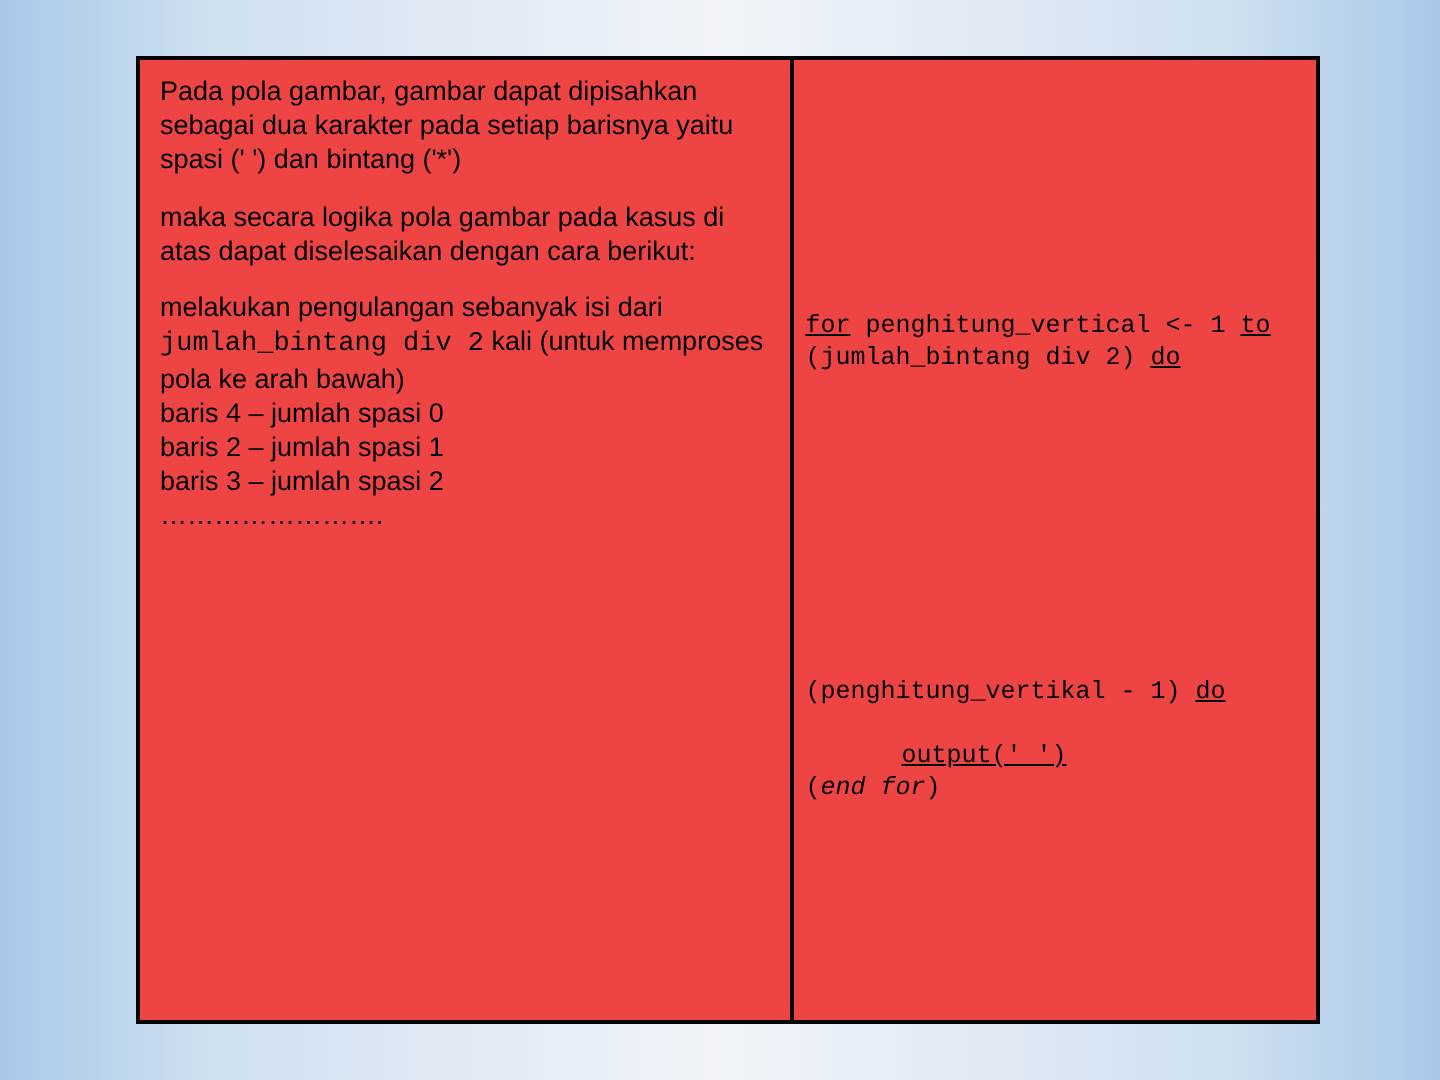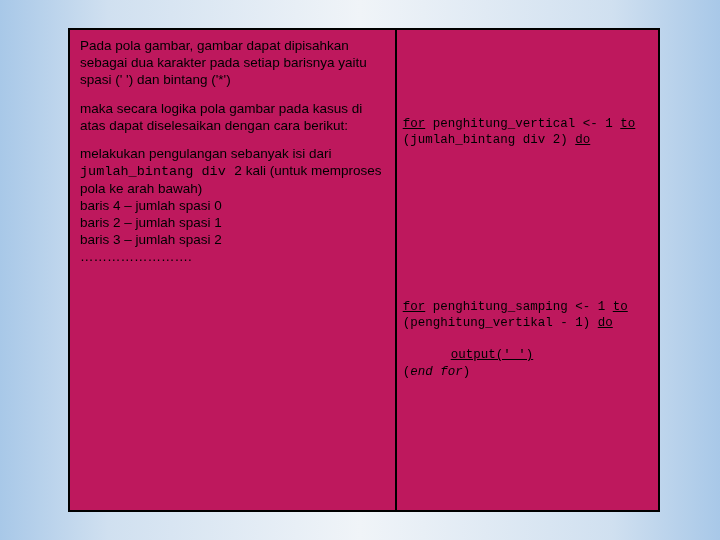--- a/index.html
+++ b/index.html
@@ -12,38 +12,39 @@
     position: relative;
     overflow: hidden;
   }
   .frame {
     position: absolute;
     top: 28px;
     left: 68px;
     width: 588px;
     height: 480px;
     border: 2px solid #000;
-    background: #be185d;
+    background: #ef4444;
     display: flex;
   }
   .col-left {
     width: 55%;
     border-right: 2px solid #000;
     padding: 8px 10px;
     font-size: 13.5px;
     line-height: 1.25;
     color: #000;
   }
   .col-right {
     width: 45%;
     padding: 8px 6px;
     font-size: 12.5px;
     font-family: "Courier New", monospace;
     line-height: 1.3;
     color: #000;
+    margin-top: 39px;
   }
   .para { margin-bottom: 12px; }
   .mono { font-family: "Courier New", monospace; margin-top: 27px; }
   .kw { text-decoration: underline; }
   .rblock1 { margin-top: 78px; margin-bottom: 150px; }
   .rblock2 { }
   .indent1 { padding-left: 48px; }
 </style>
 </head>
 <body>
@@ -59,20 +60,19 @@
     <div>baris 2 – jumlah spasi 1</div>
     <div>baris 3 – jumlah spasi 2</div>
     <div>…………………….</div>
   </div>
   <div class="col-right">
     <div class="rblock1">
       <div><span class="kw">for</span><span> penghitung_vertical &lt;- 1 </span><span class="kw">to</span></div>
       <div><span>(jumlah_bintang div 2) </span><span class="kw">do</span></div>
     </div>
     <div class="rblock2">
-      <div><span class="kw">for</span><span> penghitung_samping &lt;- 1 </span><span class="kw">to</span></div>
       <div><span>(penghitung_vertikal - 1) </span><span class="kw">do</span></div>
       <div>&nbsp;</div>
       <div class="indent1"><span class="kw">output(' ')</span></div>
       <div><span>(</span><span style="font-style:italic">end for</span><span>)</span></div>
     </div>
   </div>
 </div>
 
 </body></html>

